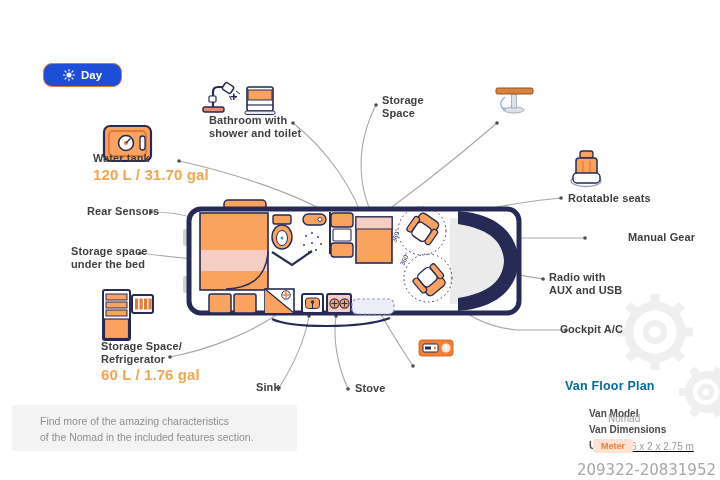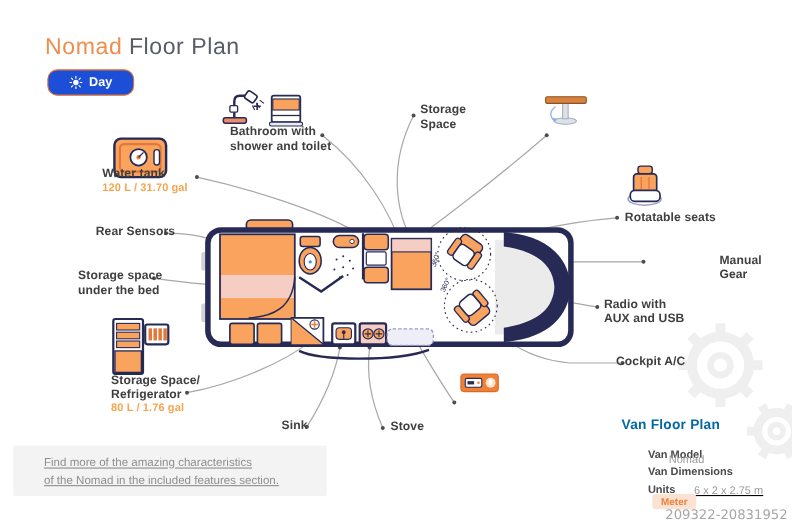--- a/index.html
+++ b/index.html
@@ -6,45 +6,42 @@
   .canvas{position:relative;width:720px;height:480px;background:#ffffff;overflow:hidden;
           font-family:"Liberation Sans",sans-serif;}
   .page-title{position:absolute;left:41px;top:31px;font-size:21px;letter-spacing:.5px;color:#565D67;}
   .page-title .accent{color:#ED8E4E;margin-right:6px;}
   .day-btn{position:absolute;left:43px;top:63px;width:79px;height:24px;background:#1d4ed8;
            border:1px solid #E5762E;border-radius:9px;display:flex;align-items:center;
            justify-content:center;gap:6px;color:#fff;font-size:11.5px;font-weight:bold;cursor:pointer;box-sizing:border-box;}
   svg.scene{position:absolute;left:0;top:0;}
   .callout{position:absolute;font-size:11px;font-weight:bold;color:#3F3F3F;line-height:1.22;
            white-space:pre-line;letter-spacing:.1px;}
-  .capacity{position:absolute;font-size:10px;font-weight:bold;color:#F5A54F;letter-spacing:.1px;}
+  .capacity{position:absolute;font-size:15px;font-weight:bold;color:#F5A54F;letter-spacing:.1px;}
   .plus{position:absolute;left:230px;top:89px;font-size:13px;font-weight:bold;color:#272A54;}
   .info-panel{position:absolute;left:563px;top:376px;width:150px;}
   .info-title{position:absolute;left:2px;top:3px;font-size:12.5px;font-weight:bold;color:#0369a1;letter-spacing:.2px;}
   .info-row{position:absolute;font-size:10px;}
   .info-label{font-weight:bold;color:#4A4A4A;margin-left:24px;}
   .info-value{color:#9B9B9B;}
   .row1{left:2px;top:32px;} .row2{left:2px;top:48px;} .row3{left:2px;top:64px;}
   .val1{position:absolute;left:45px;top:32px;} .val2{position:absolute;left:68px;top:60px;text-decoration:underline;}
-  .unit-pill{position:absolute;left:30px;top:73px;background:#FBE2D2;color:#EF8038;
+  .unit-pill{position:absolute;left:30px;top:63px;background:#FBE2D2;color:#EF8038;
              font-size:9px;font-weight:bold;padding:2px 8px;border-radius:3px;cursor:pointer;}
   .info-row,.val1,.val2{white-space:nowrap;}
   .banner{position:absolute;left:12px;top:405px;width:285px;height:46px;background:#F3F3F3;border-radius:2px;}
-  .banner-text{position:absolute;left:28px;top:9px;font-size:10.5px;color:#8E8E8E;line-height:1.5;white-space:pre-line;text-decoration:underline;}
+  .banner-text{position:absolute;left:28px;top:9px;font-size:10.5px;color:#8E8E8E;line-height:1.5;white-space:pre-line;}
   .watermark{position:absolute;right:4px;top:461px;width:240px;text-align:right;
-             font-family:"DejaVu Sans",sans-serif;font-size:12px;color:#A6A6A6;}
+             font-family:"DejaVu Sans",sans-serif;font-size:15px;color:#A6A6A6;}
 </style>
 </head>
 <body>
 
 <div class="canvas">
 
-  <div class="page-title">
-    <span class="accent">Nomad</span><span>Floor Plan</span>
-  </div>
 
   <div class="day-btn">
     <span style="display:flex;">
       <svg width="12" height="12" viewBox="0 0 12 12">
         <circle cx="6" cy="6" r="2.5" fill="#fff"></circle>
         <g stroke="#fff" stroke-width="1.1" stroke-linecap="round">
           <line x1="6" y1="0.4" x2="6" y2="2"></line>
             <line x1="6" y1="10" x2="6" y2="11.6"></line>
           <line x1="0.4" y1="6" x2="2" y2="6"></line>
             <line x1="10" y1="6" x2="11.6" y2="6"></line>
@@ -304,27 +301,27 @@
   <div class="callout" style="left:209px;top:114px;">Bathroom with
 shower and toilet</div>
   <div class="callout" style="left:382px;top:94px;">Storage
 Space</div>
   <div class="callout" style="left:93px;top:152px;">Water tank</div>
   <div class="capacity" style="left:93px;top:166px;">120 L / 31.70 gal</div>
   <div class="callout" style="left:87px;top:205px;">Rear Sensors</div>
   <div class="callout" style="left:71px;top:245px;">Storage space
 under the bed</div>
   <div class="callout" style="left:568px;top:192px;">Rotatable seats</div>
-  <div class="callout" style="left:618px;top:231px;padding-left:36px;">Manual Gear</div>
+  <div class="callout" style="left:592px;top:231px;padding-left:36px;">Manual Gear</div>
   <div class="callout" style="left:549px;top:271px;">Radio with
 AUX and USB</div>
   <div class="callout" style="left:560px;top:323px;">Cockpit A/C</div>
   <div class="callout" style="left:101px;top:340px;">Storage Space/
 Refrigerator</div>
-  <div class="capacity" style="left:101px;top:366px;">80 L / 1.76 gal</div>
+  <div class="capacity" style="left:101px;top:366px;">60 L / 1.76 gal</div>
   <div class="callout" style="left:256px;top:381px;">Sink</div>
   <div class="callout" style="left:355px;top:382px;">Stove</div>
 
   <div class="info-panel">
     <div class="info-title">Van Floor Plan</div>
     <div class="info-row row1">
       <span class="info-label">Van Model</span>
     </div>
     <div class="val1">
       <span class="info-value" style="font-size:10px;">Nomad</span>

